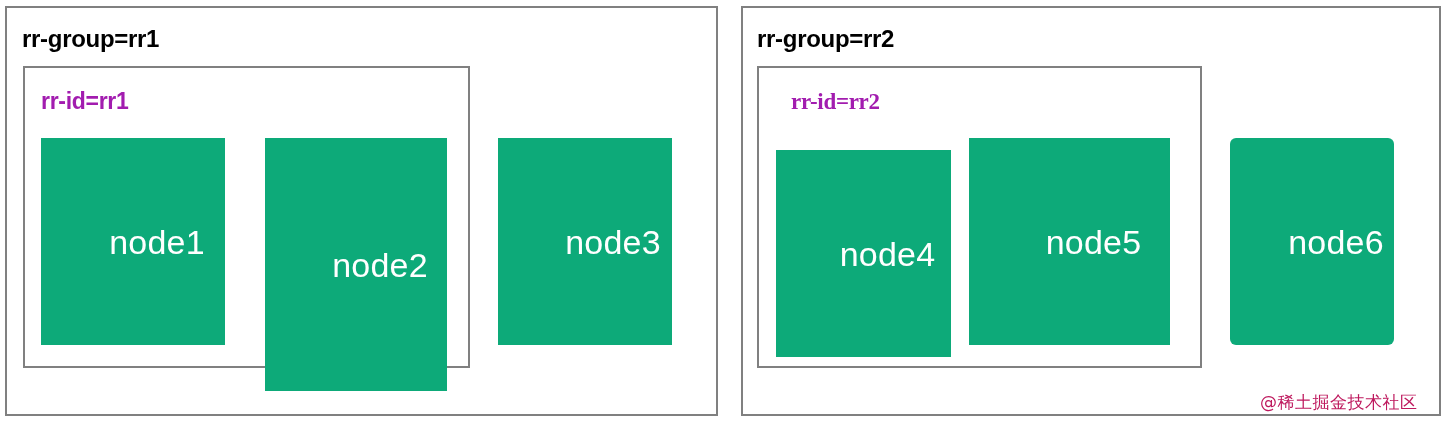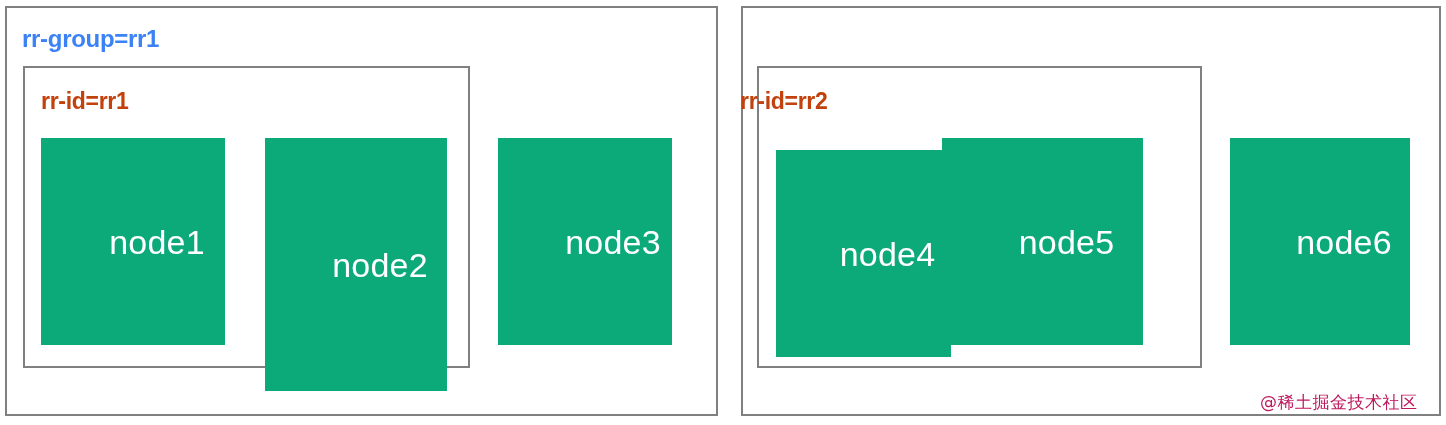--- a/index.html
+++ b/index.html
@@ -20,36 +20,36 @@
   .group-box {
     position: absolute;
     box-sizing: border-box;
     border: 2px solid #808080;
     background: #ffffff;
   }
   .group-label {
     position: absolute;
     font-size: 24px;
     font-weight: bold;
-    color: #3b82f6;
+    color: #000000;
     letter-spacing: -0.3px;
     white-space: nowrap;
     line-height: 1;
   }
   .id-box {
     position: absolute;
     box-sizing: border-box;
     border: 2px solid #808080;
     background: #ffffff;
   }
   .id-label {
     position: absolute;
     font-size: 23px;
     font-weight: bold;
-    color: #c2410c;
+    color: #a21caf;
     letter-spacing: -0.3px;
     white-space: nowrap;
     line-height: 1;
   }
   .node-box {
     position: absolute;
     box-sizing: border-box;
     display: flex;
     align-items: center;
     justify-content: center;
@@ -92,32 +92,33 @@
   <div class="node-box" style="left:265px; top:138px; width:182px; height:253px; background:#0DAA79;">
     <span class="node-label">node2</span>
   </div>
 
   <div class="node-box" style="left:498px; top:138px; width:174px; height:207px; background:#0DAA79;padding-left:8px;">
     <span class="node-label">node3</span>
   </div>
 
   <div class="group-box" style="left:741px; top:6px; width:700px; height:410px;"></div>
 
+  <div class="group-label" style="left:757px; top:27px;">rr-group=rr2</div>
 
   <div class="id-box" style="left:757px; top:66px; width:445px; height:302px;"></div>
 
-  <div class="id-label" style="left:740px; top:90px;">rr-id=rr2</div>
+  <div class="id-label" style="left:791px; top:90px;font-family:Liberation Serif, serif;">rr-id=rr2</div>
 
   <div class="node-box" style="left:776px; top:150px; width:175px; height:207px; background:#0DAA79;">
     <span class="node-label">node4</span>
   </div>
 
-  <div class="node-box" style="left:942px; top:138px; width:201px; height:207px; background:#0DAA79;">
+  <div class="node-box" style="left:969px; top:138px; width:201px; height:207px; background:#0DAA79;">
     <span class="node-label">node5</span>
   </div>
 
-  <div class="node-box" style="left:1230px; top:138px; width:180px; height:207px; background:#0DAA79;">
+  <div class="node-box" style="left:1230px; top:138px; width:164px; height:207px; background:#0DAA79;border-radius:6px;">
     <span class="node-label">node6</span>
   </div>
 
   <div class="watermark" style="left:1260px; top:391px;">@稀土掘金技术社区</div>
 
 </div>
 
 </body></html>

